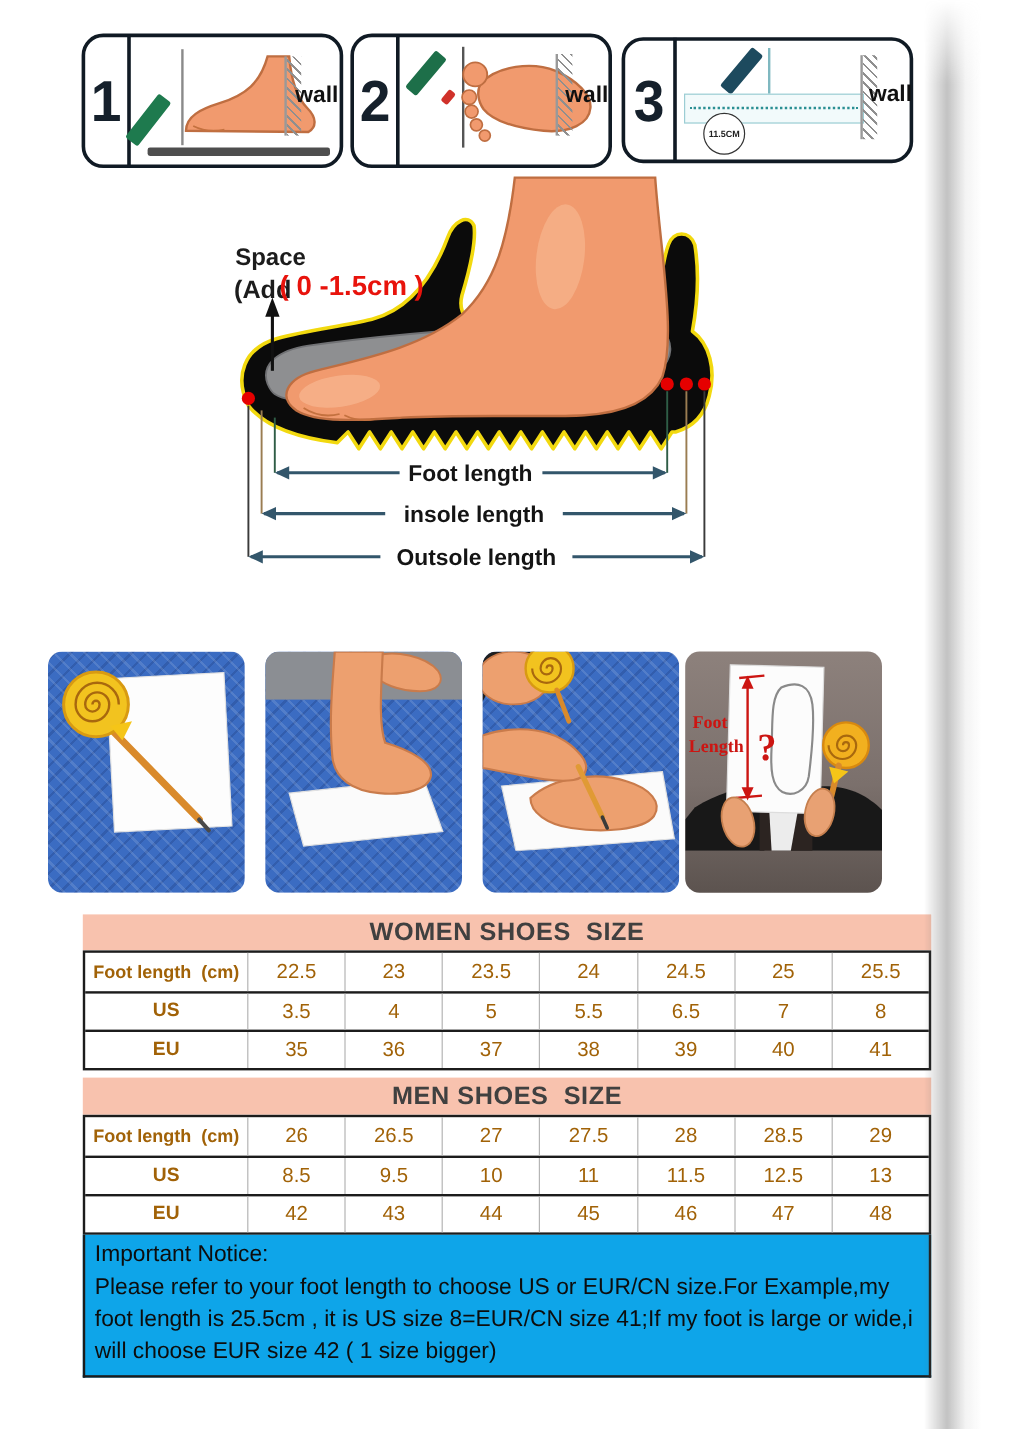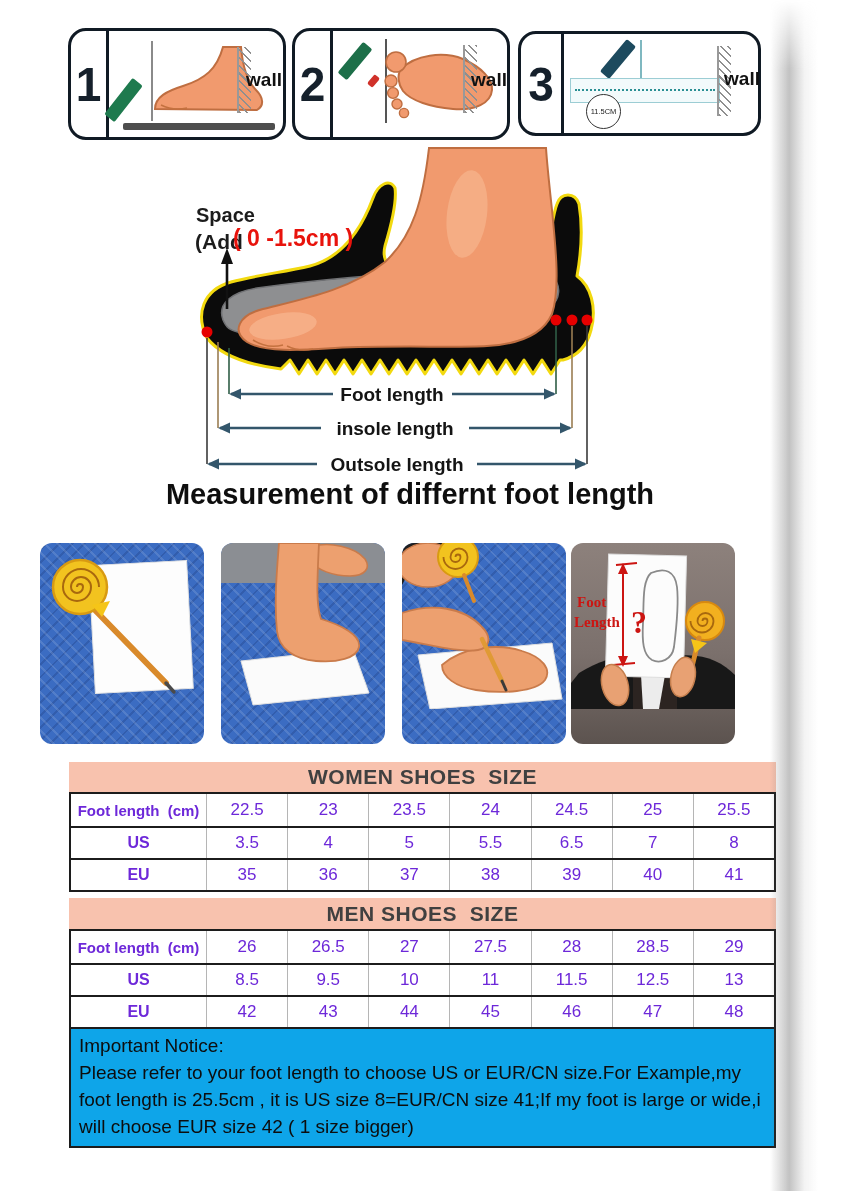--- a/index.html
+++ b/index.html
@@ -14,21 +14,21 @@
   .panel .content{position:relative;flex:1;}
   .wallhatch{position:absolute;width:12px;border-left:2px solid #999;
              background:repeating-linear-gradient(45deg,#8f8f8f 0 1.5px,transparent 1.5px 5.5px);}
   .walltxt{position:absolute;font-weight:bold;font-size:19px;color:#111;}
   .vline{position:absolute;width:2px;background:#8a8a8a;}
   .pencil{position:absolute;border-radius:2px;}
   .floorbar{position:absolute;background:#4e4e4e;border-radius:2px;}
   .ruler{position:absolute;border:1.5px solid #9ccdd4;background:#f2fafb;}
   .ruler .dots{position:absolute;left:4px;right:4px;top:45%;border-top:2.5px dotted #2a8f93;}
   .cm-circle{position:absolute;border:1.6px solid #333;border-radius:50%;background:#fff;
-             display:flex;align-items:center;justify-content:center;font-size:7.5px;font-weight:normal;color:#222;}
+             display:flex;align-items:center;justify-content:center;font-size:7.5px;font-weight:bold;color:#222;}
 
   
   .space1{position:absolute;left:196px;top:204px;font-size:20px;font-weight:900;color:#1c1c1c;}
   .space2{position:absolute;left:195px;top:230px;font-size:21px;font-weight:900;color:#1c1c1c;}
   .space3{position:absolute;left:233px;top:225px;font-size:23px;font-weight:bold;color:#e8130c;white-space:pre;}
   .mlabel{font:bold 19px "Liberation Sans",sans-serif;fill:#141414;}
   .diagram-title{position:absolute;left:110px;top:478px;width:600px;text-align:center;
                  font-size:29px;font-weight:bold;color:#0e0e0e;}
 
   
@@ -41,21 +41,21 @@
 
   
   .tblock{position:absolute;left:69px;width:707px;}
   .thead{height:30px;background:#f8c2ae;display:flex;align-items:center;justify-content:center;
          font-size:21px;font-weight:bold;color:#404040;white-space:pre;letter-spacing:.5px;}
   .tgrid{border:2px solid #1c1c1c;background:#fff;}
   .trow{display:flex;height:30px;}
   .trow.first{height:32px;}
   .trow + .trow{border-top:2px solid #1c1c1c;}
   .tcell{flex:1;display:flex;align-items:center;justify-content:center;
-         font-size:17px;color:#6d28d9;border-left:1px solid #b5b5b5;}
+         font-size:17px;color:#a16207;border-left:1px solid #b5b5b5;}
   .tlabel{flex:none;width:135px;border-left:none;font-weight:bold;font-size:15px;white-space:pre;}
   .notice{border:2px solid #1c1c1c;border-top:none;padding:3px 8px 6px 8px;
           font-size:19px;line-height:27px;color:#0d0d0d;background:#0ea5e9;}
 
   .edge-shadow{position:absolute;left:770px;top:0;width:48px;height:1191px;pointer-events:none;
      background:linear-gradient(to right,rgba(110,110,110,0) 0%,rgba(110,110,110,.42) 40%,rgba(190,190,190,.18) 72%,rgba(255,255,255,0) 100%);
      -webkit-mask-image:linear-gradient(to bottom,transparent 0,#000 70px);
      mask-image:linear-gradient(to bottom,transparent 0,#000 70px);}
 </style>
 </head>
@@ -171,21 +171,20 @@
         <path d="M 332,322 H 440"></path>
     </g>
     <polygon points="62,322 74,316.5 74,327.5" fill="#33566b"></polygon>
     <polygon points="442,322 430,316.5 430,327.5" fill="#33566b"></polygon>
     <text x="252" y="329" text-anchor="middle" class="mlabel">Outsole length</text>
   </svg>
 
   <div class="space1">Space</div>
   <div class="space2">(Add</div>
   <div class="space3">( 0 -1.5cm )</div>
-  <div class="diagram-title">Measurement of differnt foot length</div>
 
   <div class="photo mat" style="left:40px;">
     <svg width="164" height="166" viewBox="0 0 164 166">
       <rect x="52" y="20" width="98" height="128" fill="#fdfdfd" stroke="#e3e3e3" transform="rotate(-3 100 84)"></rect>
       <line x1="52" y1="64" x2="126" y2="140" stroke="#d98a2b" stroke-width="6" stroke-linecap="round"></line>
       <line x1="126" y1="140" x2="134" y2="149" stroke="#4a4a4a" stroke-width="3.5" stroke-linecap="round"></line>
       <circle cx="40" cy="44" r="27" fill="#f2c31f" stroke="#d89a12" stroke-width="2.5"></circle>
       <path d="M 40 44 m -3 0 a 3 3 0 1 1 6 0 a 6 6 0 1 1 -12 0 a 10 10 0 1 1 20 0 a 14 14 0 1 1 -28 0 a 18 18 0 1 1 36 0" fill="none" stroke="#a8680e" stroke-width="2"></path>
       <polygon points="52,62 70,58 62,74" fill="#f5c518"></polygon>
     </svg>

